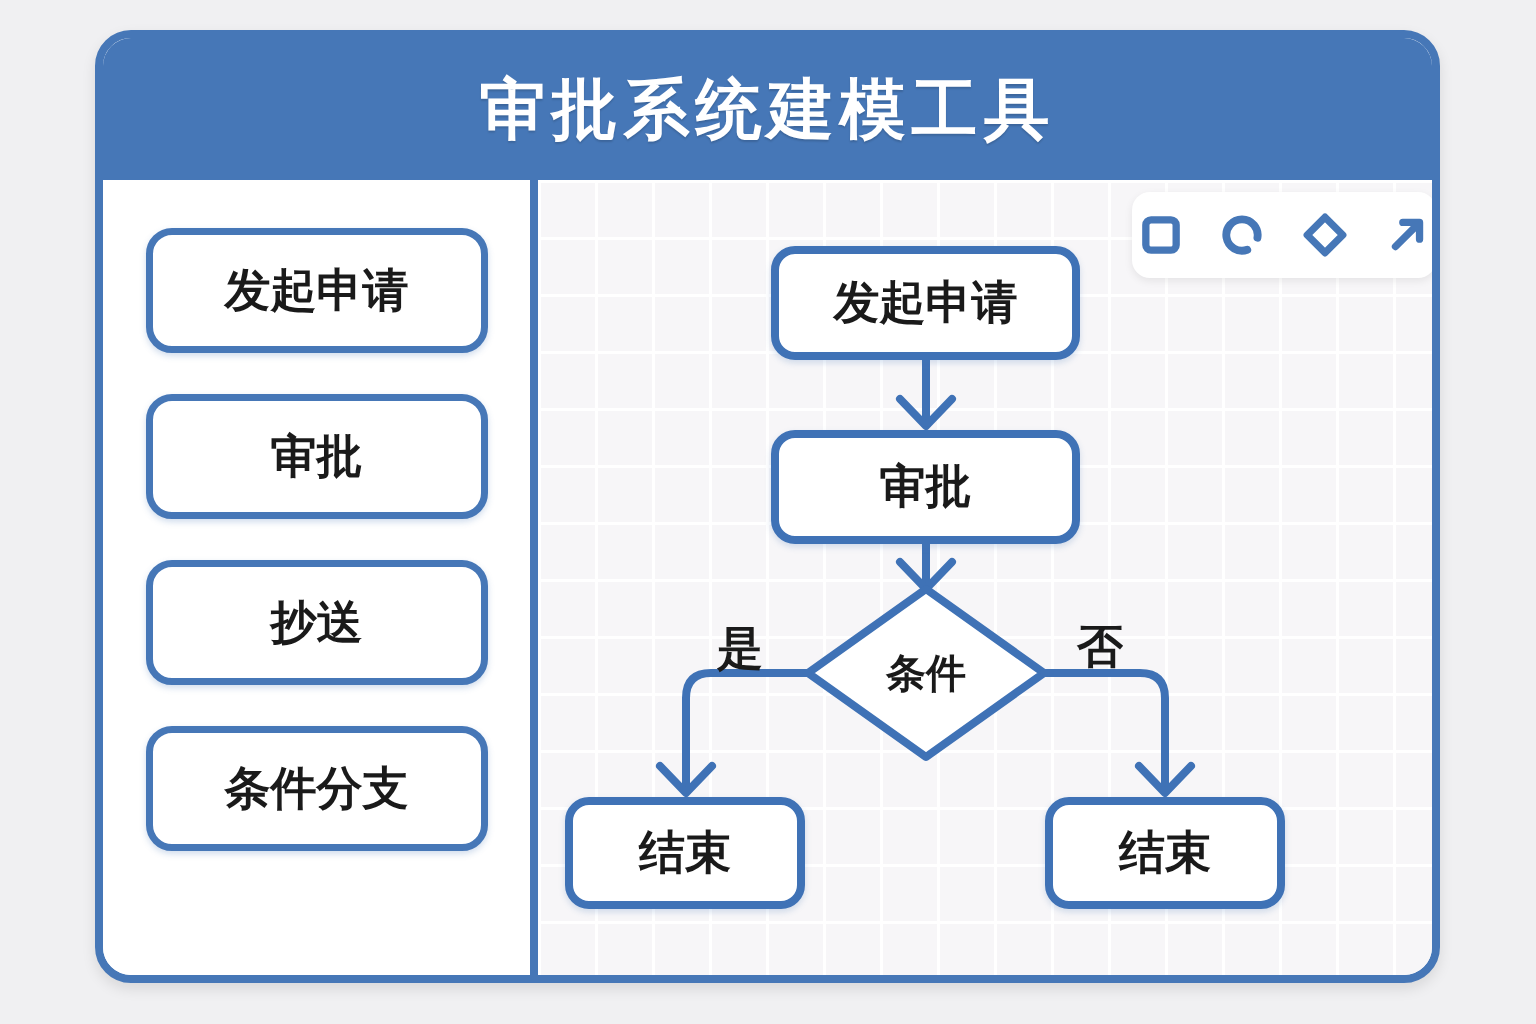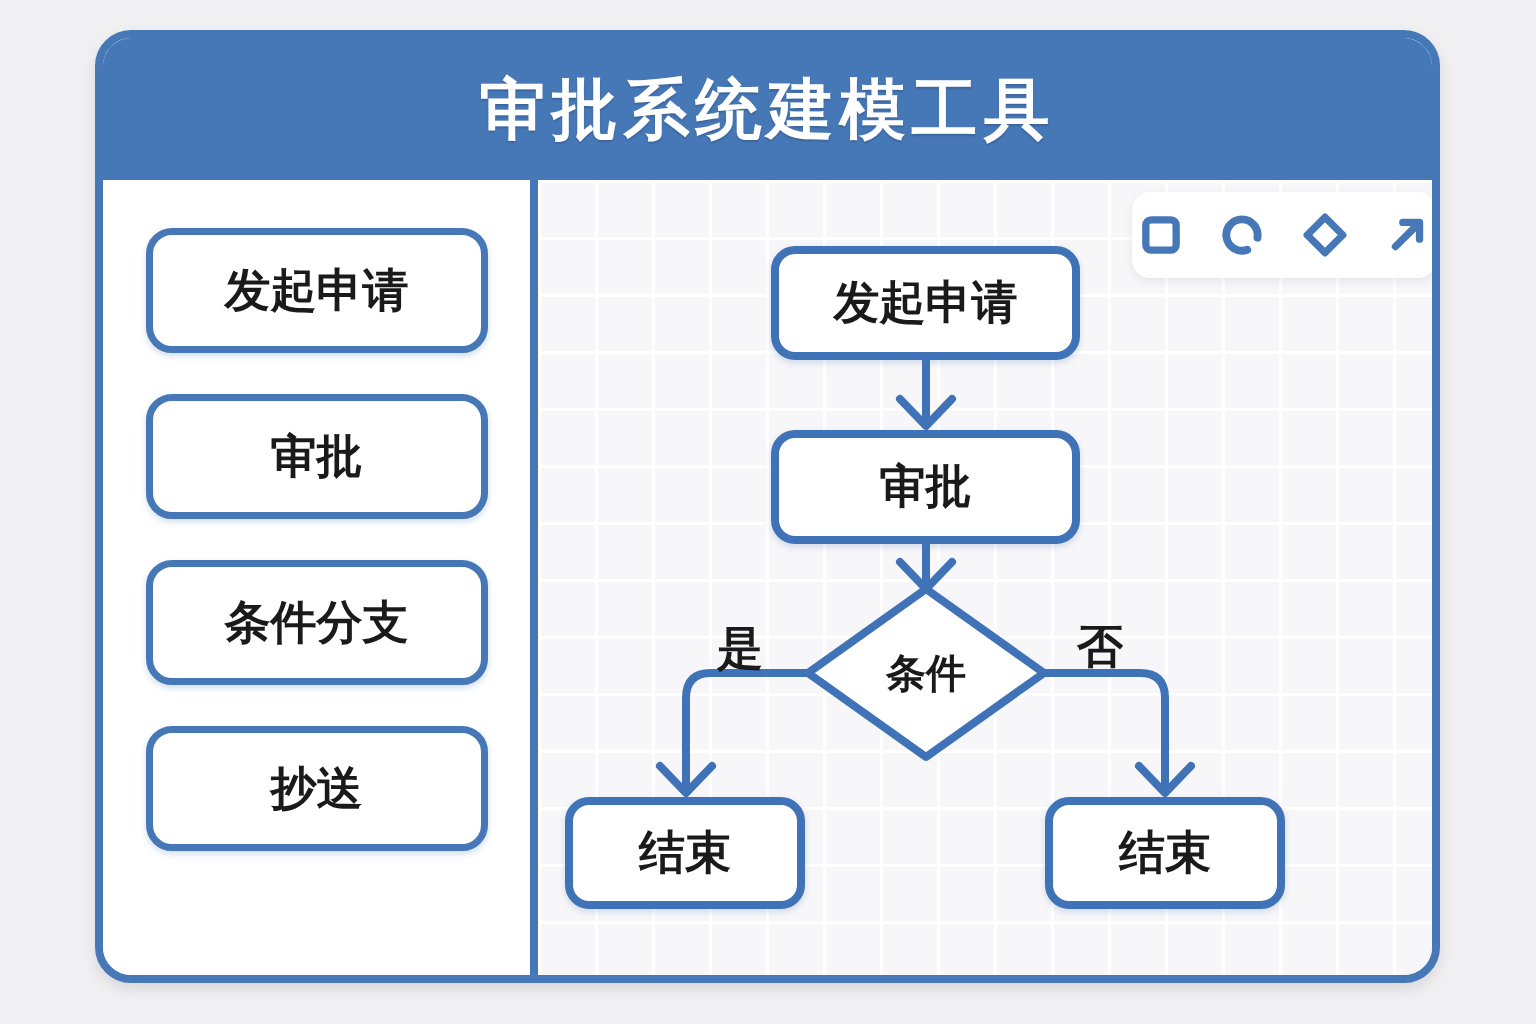--- a/index.html
+++ b/index.html
@@ -96,22 +96,22 @@
 
   <div class="header">
     <div class="title">审批系统建模工具</div>
   </div>
 
   <div class="content">
 
     <aside class="sidebar">
       <div class="palette-btn">发起申请</div>
       <div class="palette-btn">审批</div>
+      <div class="palette-btn">抄送</div>
       <div class="palette-btn">条件分支</div>
-      <div class="palette-btn">抄送</div>
     </aside>
 
     <div class="divider"></div>
 
     <div class="canvas">
 
       <div class="toolbar">
         <button class="tool-btn">
           <svg width="46" height="46" viewBox="0 0 44 44">
             <rect class="tool-stroke" x="7.5" y="7.5" width="29" height="29" rx="5" stroke-width="7"></rect>

